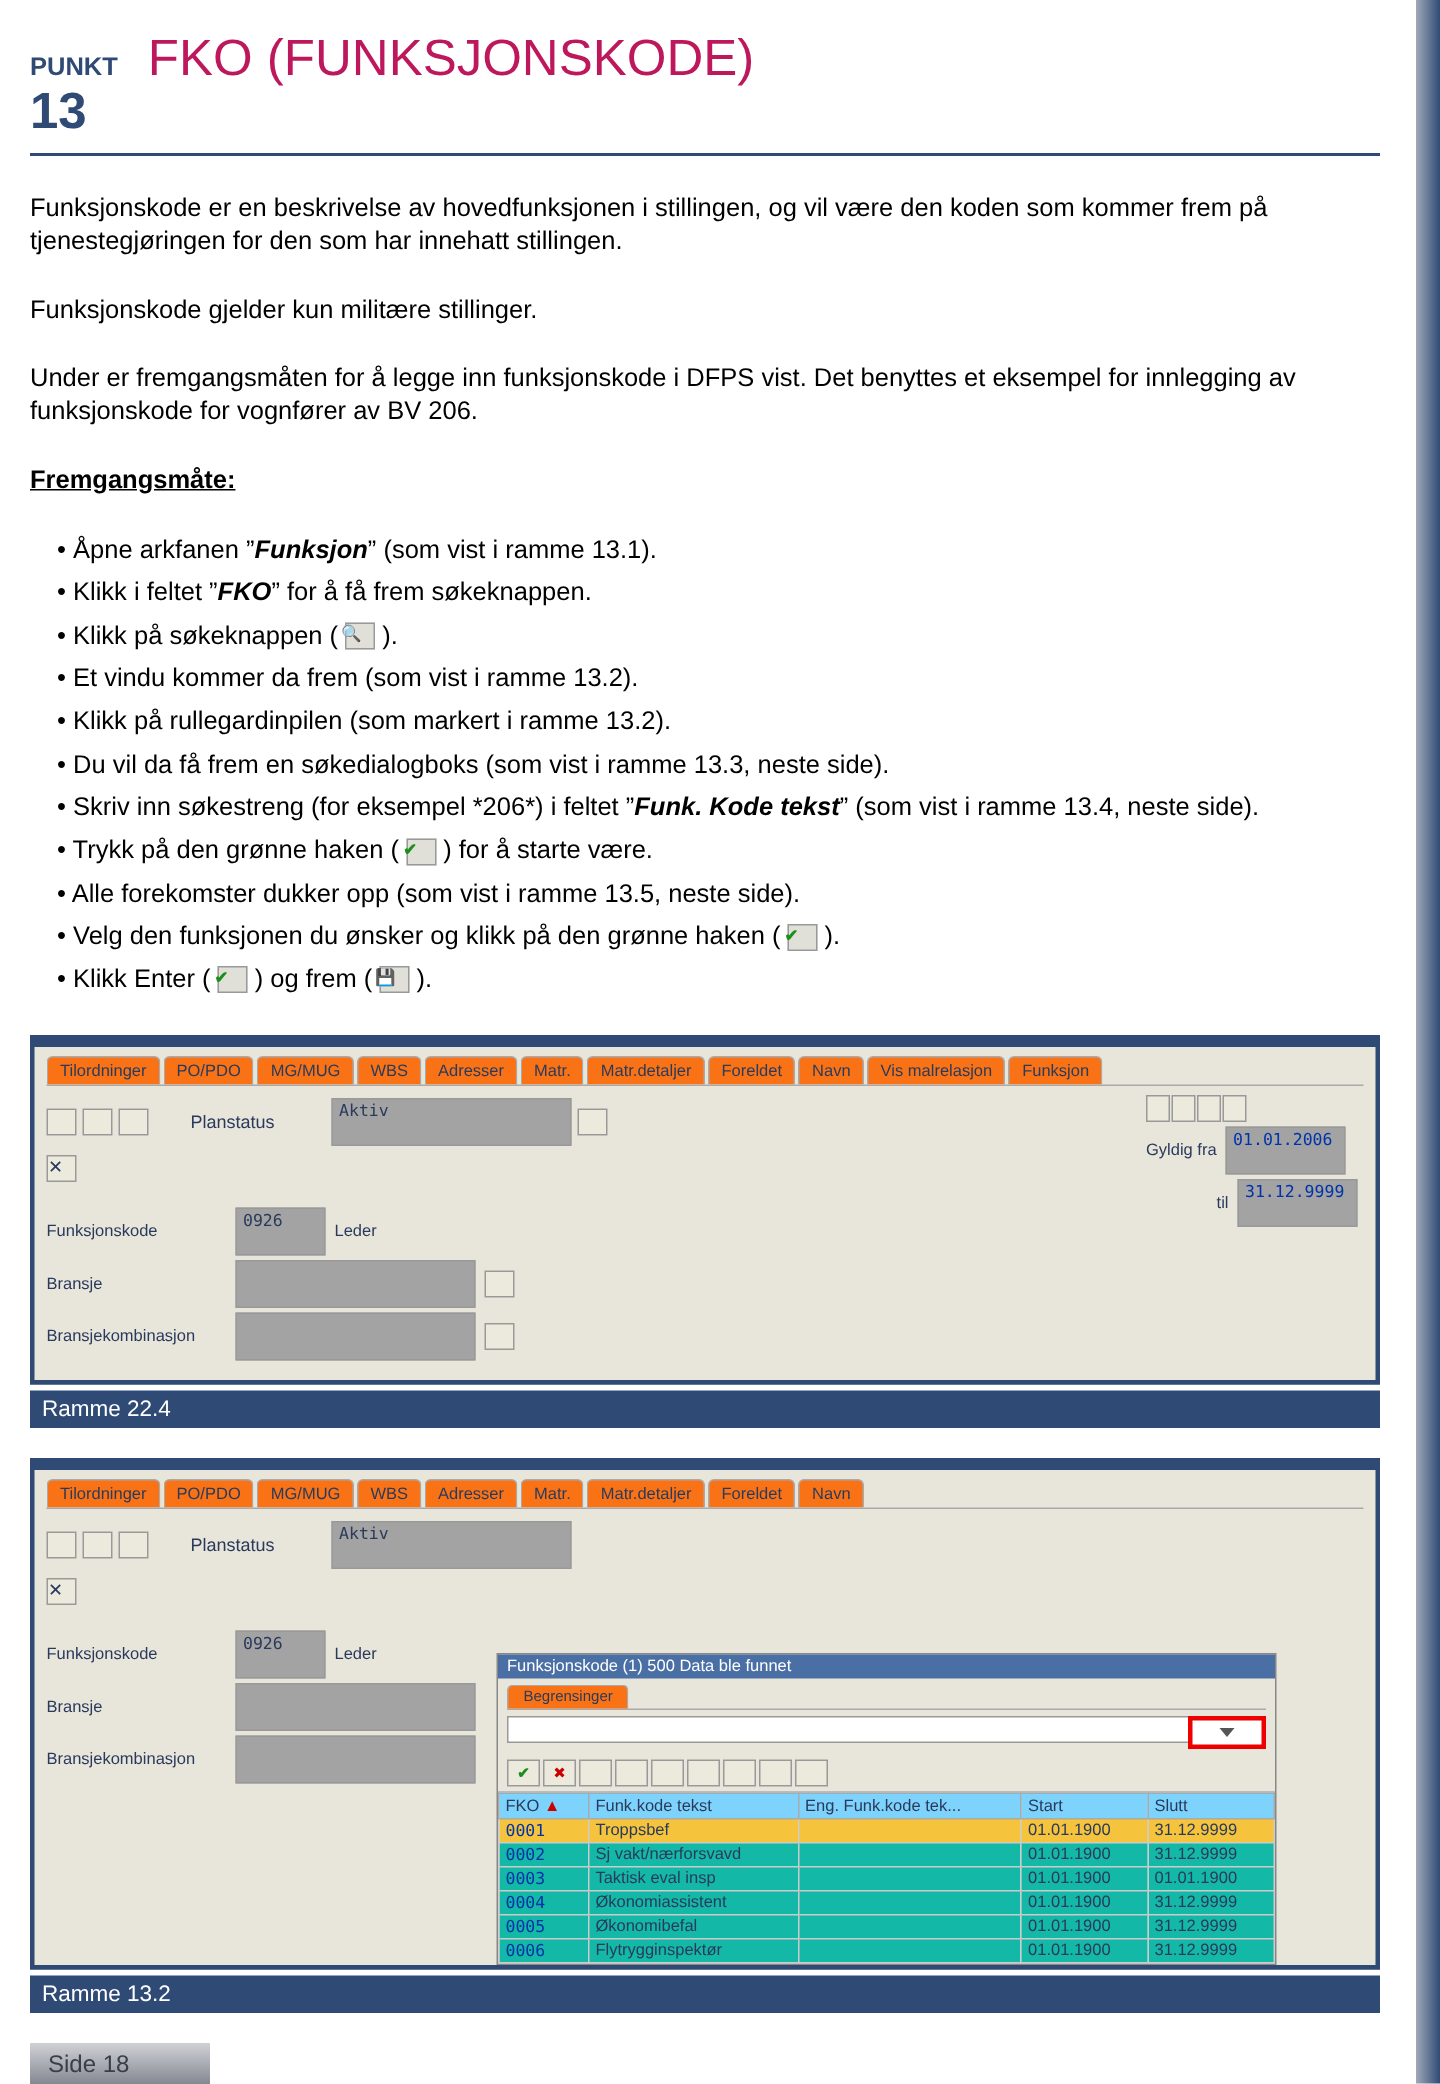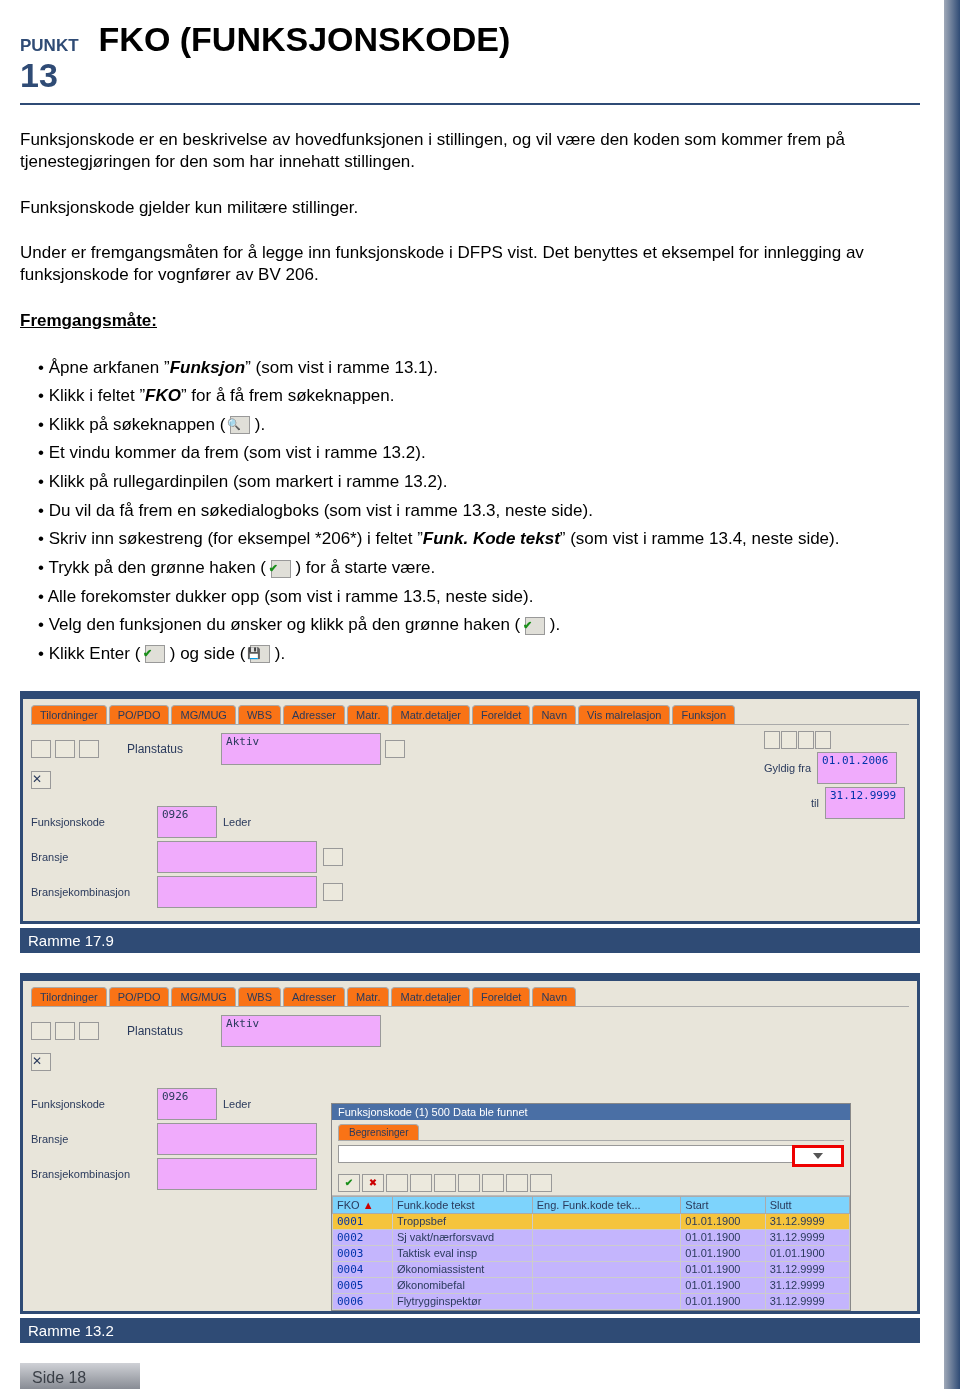--- a/index.html
+++ b/index.html
@@ -30,22 +30,22 @@
     font-size: 17px;
     margin-right: 20px;
   }
   .punkt-number {
     color: #2f4b75;
     font-weight: bold;
     font-size: 34px;
     margin-right: 12px;
   }
   .title {
-    color: #000000;
-    font-weight: bold;
+    color: #be185d;
+    font-weight: normal;
     font-size: 34px;
   }
   .hr {
     border: none;
     border-top: 2px solid #2f4b75;
     margin: 8px 0 14px;
   }
   .para {
     font-size: 17px;
     color: #000;
@@ -133,21 +133,21 @@
   }
   .field-row {
     display: flex;
     align-items: center;
     gap: 6px;
     margin: 3px 0;
     font-size: 11px;
   }
   .lbl { width: 120px; color: #2a3a5c; }
   .inp {
-    background: #f0abfc;
+    background: #a3a3a3;
     border: 1px solid #999;
     padding: 1px 4px;
     min-width: 60px;
     height: 32px;
     font-size: 11px;
     font-family: monospace;
     color: #2a3a5c;
   }
   .inp.wide { width: 160px; }
   .inp.small { width: 80px; }
@@ -227,21 +227,21 @@
     background: #7dd3fc;
     border: 1px solid #aaa;
     padding: 2px 4px;
     text-align: left;
     font-weight: normal;
     color: #2a3a5c;
   }
   .data-table td {
     border: 1px solid #ccc;
     padding: 1px 4px;
-    background: #c4b5fd;
+    background: #14b8a6;
   }
   .data-table tr.sel td { background: #f5c43c; }
   .sap-blue { color: #0033aa; font-family: monospace; }
   
   .footer-bar {
     margin-top: 18px;
     background: linear-gradient(to top, #7d818a, #cfd1d6);
     color: #3a3f47;
     font-size: 16px;
     padding: 6px 12px;
@@ -273,21 +273,21 @@
   <div class="li">• <span>Åpne arkfanen ”</span><span class="bi">Funksjon</span><span>” (som vist i ramme 13.1).</span></div>
   <div class="li">• <span>Klikk i feltet ”</span><span class="bi">FKO</span><span>” for å få frem søkeknappen.</span></div>
   <div class="li">• <span>Klikk på søkeknappen ( </span><span class="inline-icon">🔍</span><span> ).</span></div>
   <div class="li">• <span>Et vindu kommer da frem (som vist i ramme 13.2).</span></div>
   <div class="li">• <span>Klikk på rullegardinpilen (som markert i ramme 13.2).</span></div>
   <div class="li">• <span>Du vil da få frem en søkedialogboks (som vist i ramme 13.3, neste side).</span></div>
   <div class="li">• <span>Skriv inn søkestreng (for eksempel *206*) i feltet ”</span><span class="bi">Funk. Kode tekst</span><span>” (som vist i ramme 13.4, neste side).</span></div>
   <div class="li">• <span>Trykk på den grønne haken ( </span><span class="inline-icon chk">✔</span><span> ) for å starte være.</span></div>
   <div class="li">• <span>Alle forekomster dukker opp (som vist i ramme 13.5, neste side).</span></div>
   <div class="li">• <span>Velg den funksjonen du ønsker og klikk på den grønne haken ( </span><span class="inline-icon chk">✔</span><span> ).</span></div>
-  <div class="li">• <span>Klikk Enter ( </span><span class="inline-icon chk">✔</span><span> ) og side ( </span><span class="inline-icon save">💾</span><span> ).</span></div>
+  <div class="li">• <span>Klikk Enter ( </span><span class="inline-icon chk">✔</span><span> ) og frem ( </span><span class="inline-icon save">💾</span><span> ).</span></div>
 </div>
 
 <div class="frame-wrap">
   <div class="sap-panel">
     <div class="tabs-row" id="tabs1">
         <div class="tab">Tilordninger</div>
         <div class="tab">PO/PDO</div>
         <div class="tab">MG/MUG</div>
         <div class="tab">WBS</div>
         <div class="tab">Adresser</div>
@@ -338,21 +338,21 @@
       <span class="inp wide"></span>
       <span class="tbtn"></span>
     </div>
     <div class="field-row">
       <span class="lbl">Bransjekombinasjon</span>
       <span class="inp wide"></span>
       <span class="tbtn"></span>
     </div>
   </div>
 </div>
-<div class="caption">Ramme 17.9</div>
+<div class="caption">Ramme 22.4</div>
 
 <div class="frame-wrap">
   <div class="sap-panel" style="padding-bottom:0;">
     <div class="tabs-row" id="tabs2">
         <div class="tab">Tilordninger</div>
         <div class="tab">PO/PDO</div>
         <div class="tab">MG/MUG</div>
         <div class="tab">WBS</div>
         <div class="tab">Adresser</div>
         <div class="tab">Matr.</div>

